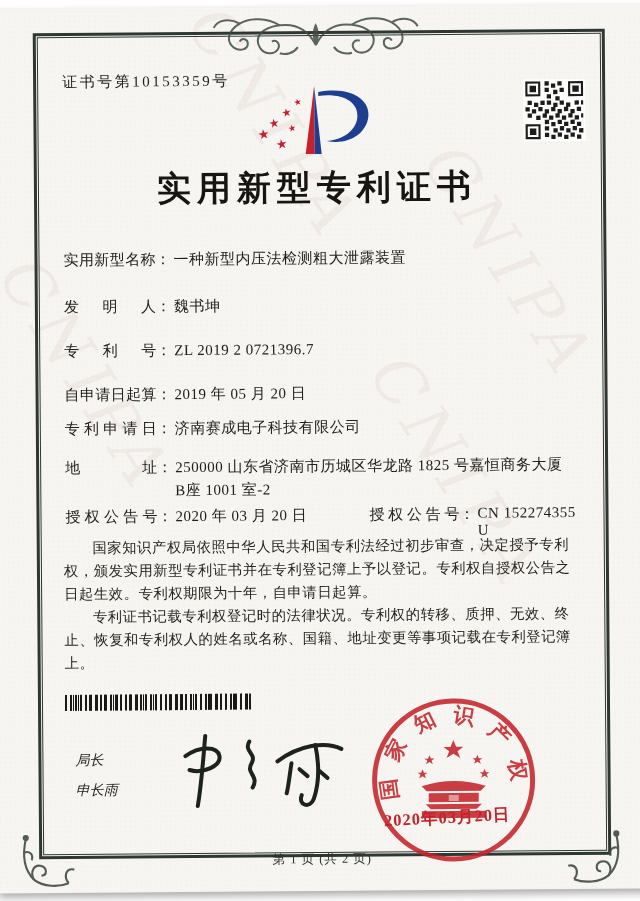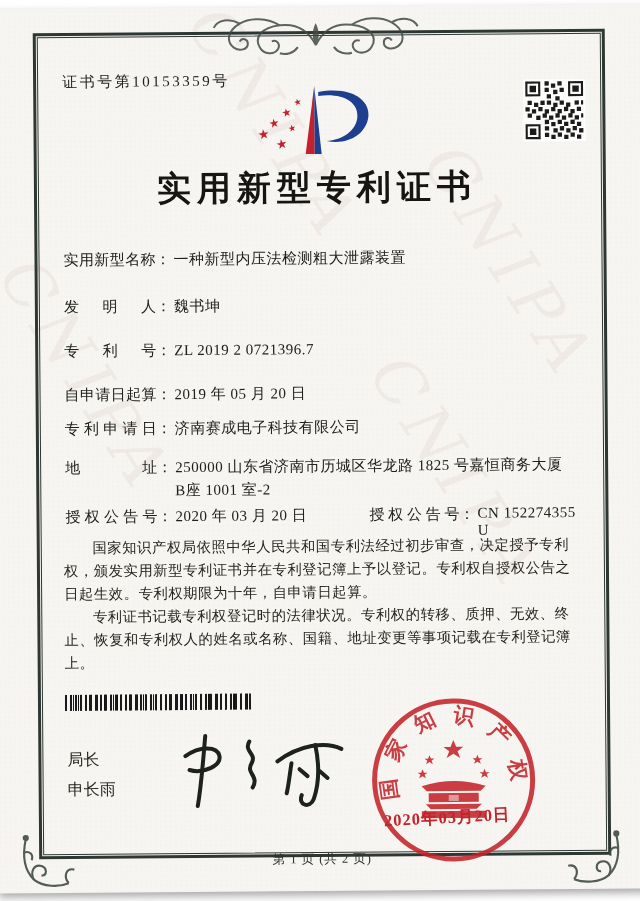--- a/index.html
+++ b/index.html
@@ -54,23 +54,23 @@
   }
   .paras p{margin:0;text-indent:2em;}
   .barcode{
     position:absolute;left:68px;top:686px;width:186px;height:16px;
     background:
       repeating-linear-gradient(90deg,#1a1a1a 0 2px,transparent 2px 5px),
       repeating-linear-gradient(90deg,#1a1a1a 0 1px,transparent 1px 8px),
       repeating-linear-gradient(90deg,#111 0 1px,transparent 1px 13px);
   }
   .signer{
-    position:absolute;left:70px;top:736px;
+    position:absolute;left:78px;top:736px;
     font-family:"Liberation Sans","DejaVu Sans",sans-serif;
-    font-size:16px;color:#24251f;line-height:30px;
+    font-size:14px;color:#24251f;line-height:30px;font-style:italic;
   }
   .signature{position:absolute;left:168px;top:718px;}
   .seal{position:absolute;left:370px;top:688px;width:172px;height:172px;}
   .seal-date{
     position:absolute;left:386px;top:800px;width:170px;
     font-size:16.5px;font-weight:bold;color:#c3242b;letter-spacing:1px;
     transform:rotate(-2.5deg);white-space:nowrap;
   }
   .footer{
     position:absolute;left:0;top:844px;width:648px;text-align:center;

